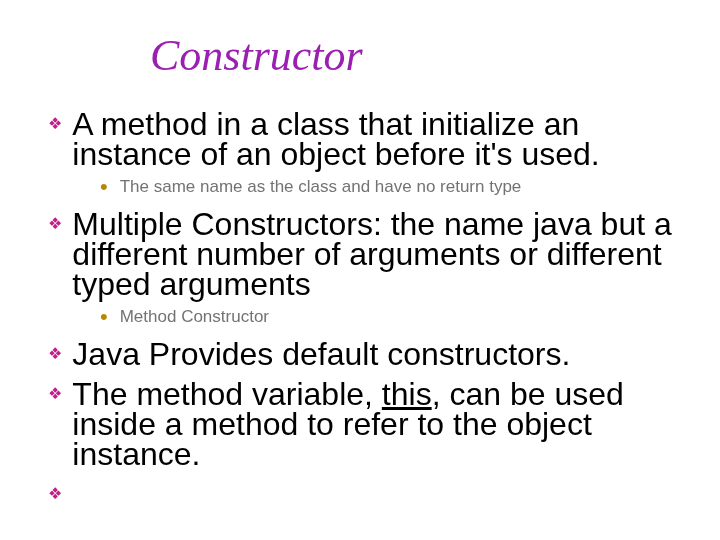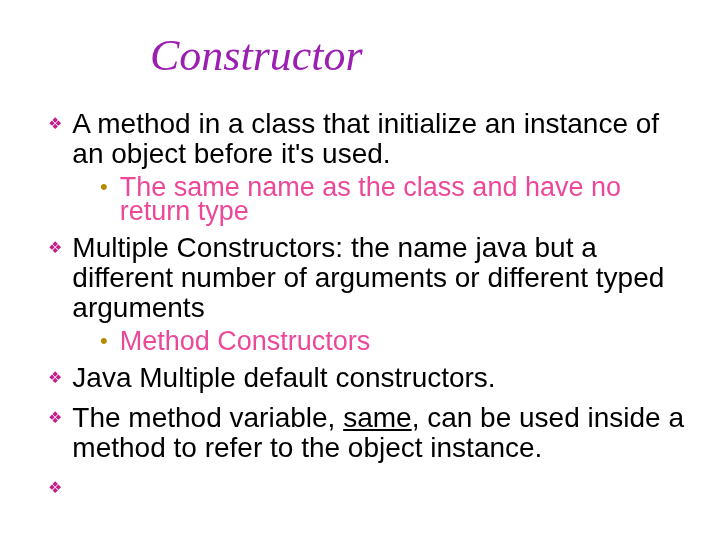--- a/index.html
+++ b/index.html
@@ -32,40 +32,40 @@
     margin: 10px 0 4px 18px;
   }
   .bullet-diamond {
     color: #c41c8b; 
     font-size: 16px;
     line-height: 30px;
     margin-right: 10px;
     flex: 0 0 auto;
   }
   .text-l1 {
-    font-size: 28px;
+    font-size: 32px;
     line-height: 30px;
     color: #000000;
   }
   .row-l2 {
     display: flex;
     align-items: flex-start;
     margin: 6px 0 6px 70px;
   }
   .bullet-dot {
     color: #b58a00; 
     font-size: 22px;
     line-height: 24px;
     margin-right: 12px;
     flex: 0 0 auto;
   }
   .text-l2 {
-    font-size: 27px;
+    font-size: 17px;
     line-height: 24px;
-    color: #ec4899;
+    color: #737373;
   }
   .underline {
     text-decoration: underline;
   }
 </style>
 </head>
 <body>
 
 <div class="slide">
 
@@ -79,32 +79,32 @@
     <span class="bullet-dot">•</span>
     <span class="text-l2">The same name as the class and have no return type</span>
   </div>
 
   <div class="row-l1">
     <span class="bullet-diamond">❖</span>
     <span class="text-l1">Multiple Constructors: the name java but a different number of arguments or different typed arguments</span>
   </div>
   <div class="row-l2">
     <span class="bullet-dot">•</span>
-    <span class="text-l2">Method Constructors</span>
+    <span class="text-l2">Method Constructor</span>
   </div>
 
   <div class="row-l1">
     <span class="bullet-diamond">❖</span>
-    <span class="text-l1">Java Multiple default constructors.</span>
+    <span class="text-l1">Java Provides default constructors.</span>
   </div>
 
   <div class="row-l1">
     <span class="bullet-diamond">❖</span>
     <span class="text-l1">
-      <span>The method variable, </span><span class="underline">same</span><span>, can be used inside a method to refer to the object instance.</span>
+      <span>The method variable, </span><span class="underline">this</span><span>, can be used inside a method to refer to the object instance.</span>
     </span>
   </div>
 
   <div class="row-l1">
     <span class="bullet-diamond">❖</span>
   </div>
 
 </div>
 
 </body></html>

